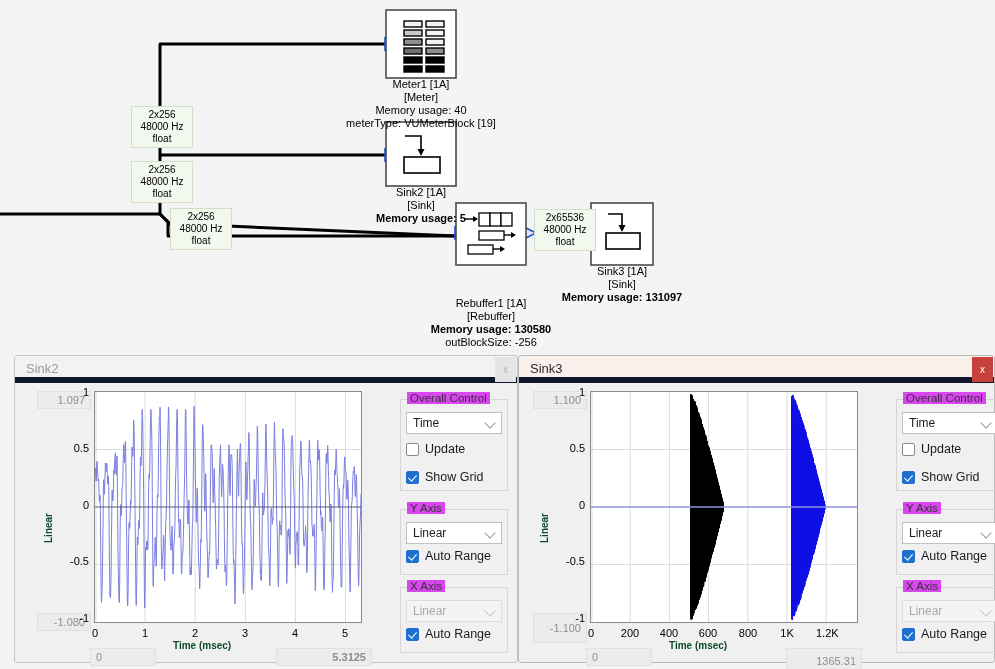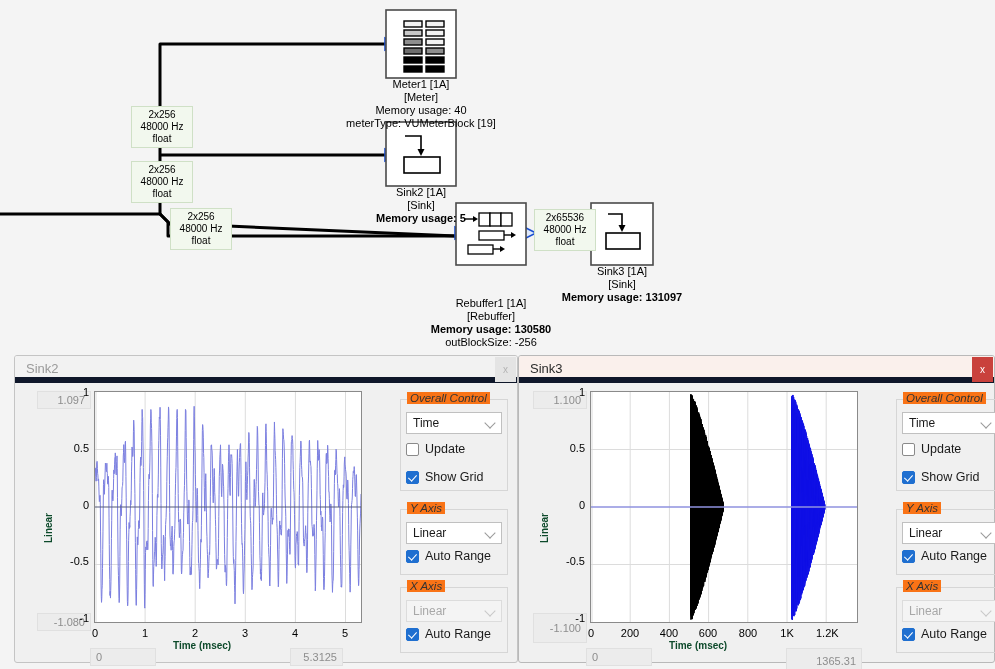--- a/index.html
+++ b/index.html
@@ -120,26 +120,25 @@
   
   .ctrl-panel { position: absolute; }
   .group {
     position: absolute;
     border: 1px solid #d6d6d6;
     box-sizing: border-box;
   }
   .group-title {
     position: absolute;
     top: -8px; left: 6px;
-    background: #f97316;
+    background: #d946ef;
     font-size: 11.5px;
     color: #333;
     padding: 0 3px;
     white-space: nowrap;
-    font-style: italic;
   }
   .select {
     position: absolute;
     height: 22px;
     background: #ffffff;
     border: 1px solid #c0c0c0;
     box-sizing: border-box;
     font-size: 12px;
     color: #1a1a1a;
     padding-left: 6px;
@@ -309,21 +308,21 @@
   <div class="window" style="left:14px; top:355px; width:504px; height:308px;">
     <div class="titlebar inactive">
       <span class="title-text">Sink2</span>
       <div class="closebtn inactive">x</div>
     </div>
     <div class="winbody">
 
       <div class="corner-box right" style="left:22px; top:8px; width:54px; height:18px;">1.097</div>
       <div class="corner-box right" style="left:22px; top:230px; width:54px; height:18px;">-1.080</div>
       <div class="corner-box left" style="left:75px; top:265px; width:66px; height:18px;">0</div>
-      <div class="corner-box right" style="left:275px; top:265px; width:53px; height:18px;">5.3125</div>
+      <div class="corner-box right" style="left:261px; top:265px; width:96px; height:18px;font-weight:bold;">5.3125</div>
 
       <div class="ytick" style="left:38px; top:  3px; width:36px;">1</div>
       <div class="ytick" style="left:38px; top: 59px; width:36px;">0.5</div>
       <div class="ytick" style="left:38px; top:116px; width:36px;">0</div>
       <div class="ytick" style="left:38px; top:172px; width:36px;">-0.5</div>
       <div class="ytick" style="left:38px; top:229px; width:36px;">-1</div>
 
       <div class="axis-title vert" style="left:28px; top:160px;">Linear</div>
 
       <div class="plot-frame" style="left:79px; top:8px; width:268px; height:232px;">

